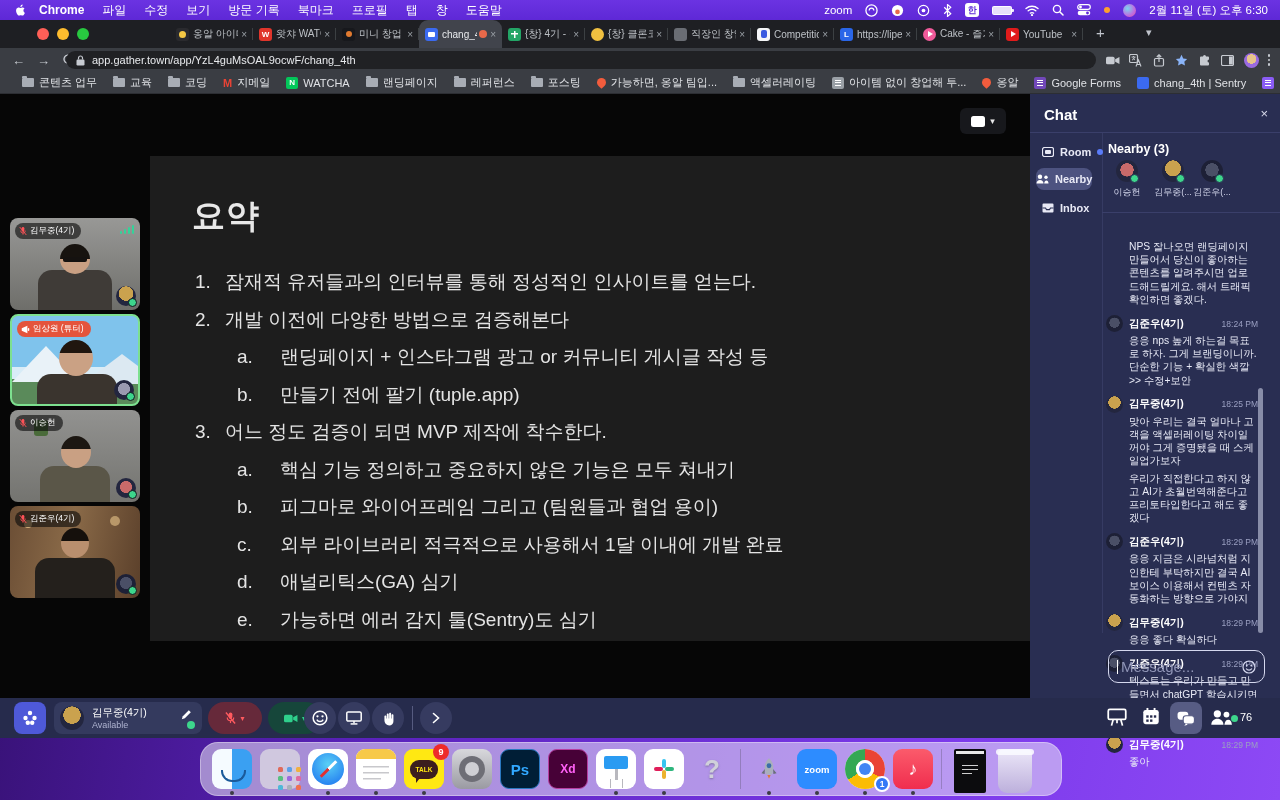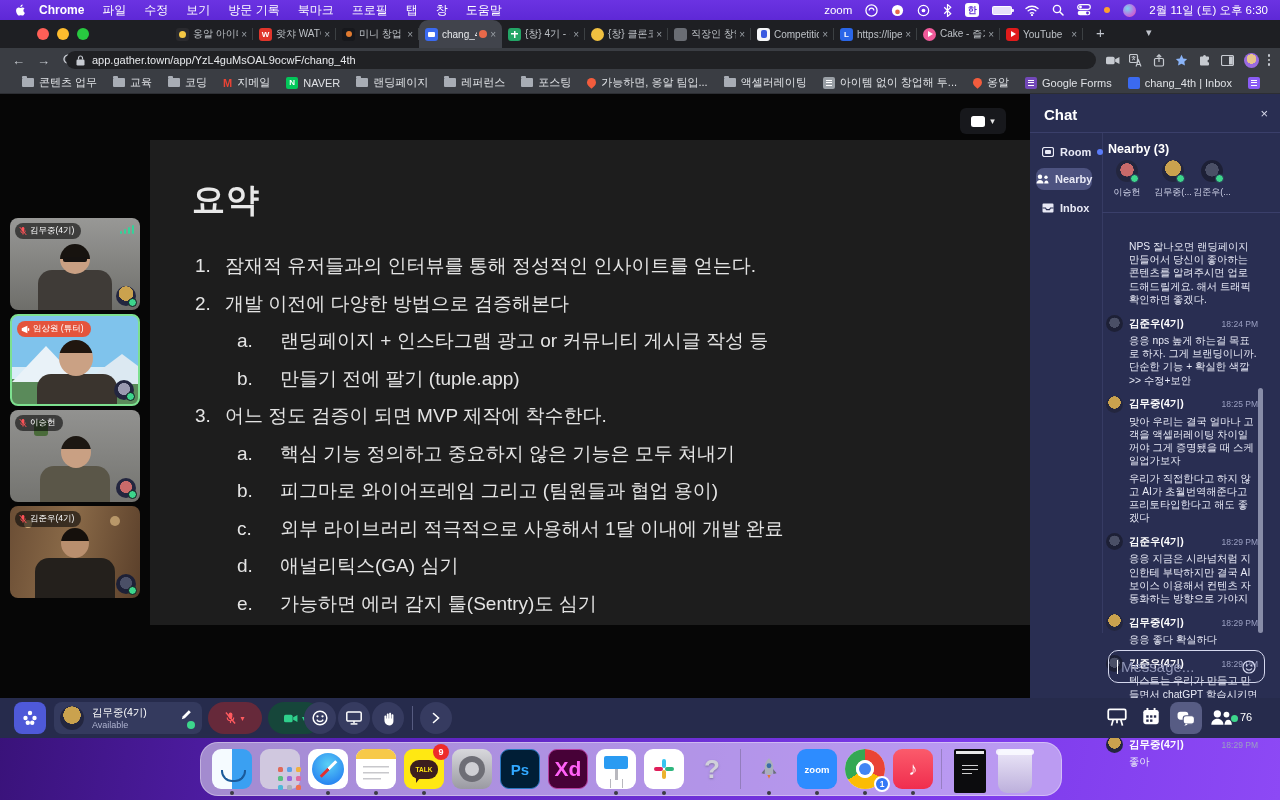--- a/index.html
+++ b/index.html
@@ -58,21 +58,21 @@
   .ic-folder{width:12px;height:9px;background:#a8adb5;border-radius:1px;position:relative;flex:none;}
   .ic-folder::before{content:'';position:absolute;top:-2px;left:0;width:5px;height:2px;background:#a8adb5;border-radius:1px 1px 0 0;}
   .ic-gm{color:#ea4335;font-weight:bold;font-size:11px;}
   .ic-nv{width:12px;height:12px;background:#03c75a;border-radius:2px;color:#fff;font-size:8px;font-weight:bold;display:flex;align-items:center;justify-content:center;}
   .ic-pin{width:9px;height:9px;border-radius:50% 50% 50% 0;background:#f25c3d;transform:rotate(-45deg);}
   .ic-sq{width:12px;height:12px;border-radius:2px;display:flex;align-items:center;justify-content:center;}
   .lines{width:6px;height:6px;background:
      linear-gradient(#fff,#fff) 0 0/6px 1px no-repeat,linear-gradient(#fff,#fff) 0 2.5px/6px 1px no-repeat,linear-gradient(#fff,#fff) 0 5px/6px 1px no-repeat;}
   
   .stage{position:absolute;left:0;top:94px;width:1030px;height:604px;background:#060606;}
-  .slide{position:absolute;left:150px;top:140px;width:880px;height:485px;background:#1d1d1d;color:#e8e8e8;padding:38px 30px 0 42px;}
+  .slide{position:absolute;left:150px;top:156px;width:880px;height:485px;background:#1d1d1d;color:#e8e8e8;padding:38px 30px 0 42px;}
   .slide-title{font-size:33px;font-weight:bold;letter-spacing:1px;margin-bottom:32px;}
   .srow{display:flex;font-size:19px;line-height:21px;margin-bottom:16.5px;color:#e4e4e4;}
   .srow.l1{margin-left:3px;}
   .srow.l1 .smk{width:30px;flex:none;}
   .srow.l2{margin-left:45px;}
   .srow.l2 .smk{width:43px;flex:none;}
   .layoutbtn{position:absolute;left:960px;top:108px;width:46px;height:26px;background:#17181c;border-radius:6px;display:flex;align-items:center;justify-content:center;gap:5px;color:#fff;}
   .layoutbtn .sq{width:14px;height:11px;background:#fff;border-radius:2.5px;}
   .layoutbtn .chev{font-size:9px;color:#e8e8e8;}
   
@@ -148,21 +148,21 @@
   .notes::after{content:'';position:absolute;left:7px;top:17px;width:26px;height:14px;background:
     linear-gradient(#c8c8cc,#c8c8cc) 0 0/26px 1.5px no-repeat,linear-gradient(#c8c8cc,#c8c8cc) 0 6px/26px 1.5px no-repeat,linear-gradient(#c8c8cc,#c8c8cc) 0 12px/18px 1.5px no-repeat;}
   .kakao{background:#ffe812;position:relative;}
   .kbubble{width:28px;height:19px;border-radius:9px;background:#3c1e1e;color:#ffe812;font-size:6.5px;font-weight:bold;display:flex;align-items:center;justify-content:center;position:relative;}
   .kbubble::after{content:'';position:absolute;left:6px;bottom:-4px;border-left:4px solid #3c1e1e;border-bottom:5px solid transparent;}
   .badge{position:absolute;top:-5px;right:-5px;min-width:16px;height:16px;border-radius:8px;background:#ee2b2b;color:#fff;font-size:9px;font-weight:bold;display:flex;align-items:center;justify-content:center;padding:0 4px;}
   .settings{background:linear-gradient(#d8d8dc,#9a9aa2);position:relative;}
   .settings::before{content:'';position:absolute;left:7px;top:7px;width:26px;height:26px;border-radius:50%;background:#6e6e76;}
   .settings::after{content:'';position:absolute;left:13px;top:13px;width:14px;height:14px;border-radius:50%;background:#cfcfd4;}
   .ps{background:#001e36;border:1.5px solid #2a78c0;color:#31a8ff;font-size:15px;font-weight:bold;}
-  .xd{background:#470137;border:1.5px solid #b63ea0;color:#ff61f6;font-size:21px;font-weight:bold;}
+  .xd{background:#470137;border:1.5px solid #b63ea0;color:#ff61f6;font-size:12px;font-weight:bold;}
   .keynote{background:#fff;position:relative;}
   .keynote::before{content:'';position:absolute;left:8px;top:7px;width:24px;height:13px;border-radius:2px;background:#2a9bf2;}
   .keynote::after{content:'';position:absolute;left:18.5px;top:20px;width:3px;height:11px;background:#b8b8bе;background:#b8b8be;box-shadow:-6px 9px 0 -1px #b8b8be,6px 9px 0 -1px #b8b8be;}
   .slackic{background:#fff;}
   .missing{font-size:26px;font-weight:bold;color:#d0d0da;text-shadow:0 1px 2px rgba(80,80,100,.5);}
   .dzoom{background:#2d8cff;color:#fff;font-size:9.5px;font-weight:bold;}
   .chromeic{background:#fff;border-radius:50%;position:relative;}
   .chromeic::before{content:'';position:absolute;inset:0;border-radius:50%;background:conic-gradient(#ea4335 0 33%,#fbbc05 33% 66%,#34a853 66% 100%);}
   .chromeic::after{content:'';position:absolute;left:11px;top:11px;width:18px;height:18px;border-radius:50%;background:#fff;box-shadow:inset 0 0 0 4px #fff;}
   .chromecore{position:absolute;left:14px;top:14px;width:12px;height:12px;border-radius:50%;background:#4285f4;z-index:2;}
@@ -392,21 +392,21 @@
     <span class="bm">
         <span class="ic-folder"></span>
         <span>코딩</span>
       </span>
     <span class="bm">
         <span class="ic-gm">M</span>
         <span>지메일</span>
       </span>
     <span class="bm">
         <span class="ic-nv">N</span>
-        <span>NAVER</span>
+        <span>WATCHA</span>
       </span>
     <span class="bm">
         <span class="ic-folder"></span>
         <span>랜딩페이지</span>
       </span>
     <span class="bm">
         <span class="ic-folder"></span>
         <span>레퍼런스</span>
       </span>
     <span class="bm">
@@ -432,21 +432,21 @@
         <span>옹알</span>
       </span>
     <span class="bm">
         <span class="ic-sq" style="background:#7248b9">
           <span class="lines"></span>
         </span>
         <span>Google Forms</span>
       </span>
     <span class="bm">
         <span class="ic-sq" style="background:#3b6af0"></span>
-        <span>chang_4th | Inbox</span>
+        <span>chang_4th | Sentry</span>
       </span>
     <span class="bm">
         <span class="ic-sq" style="background:#8a5cf5">
           <span class="lines"></span>
         </span>
       </span>
 
   </div>
 
   <div class="stage"></div>

